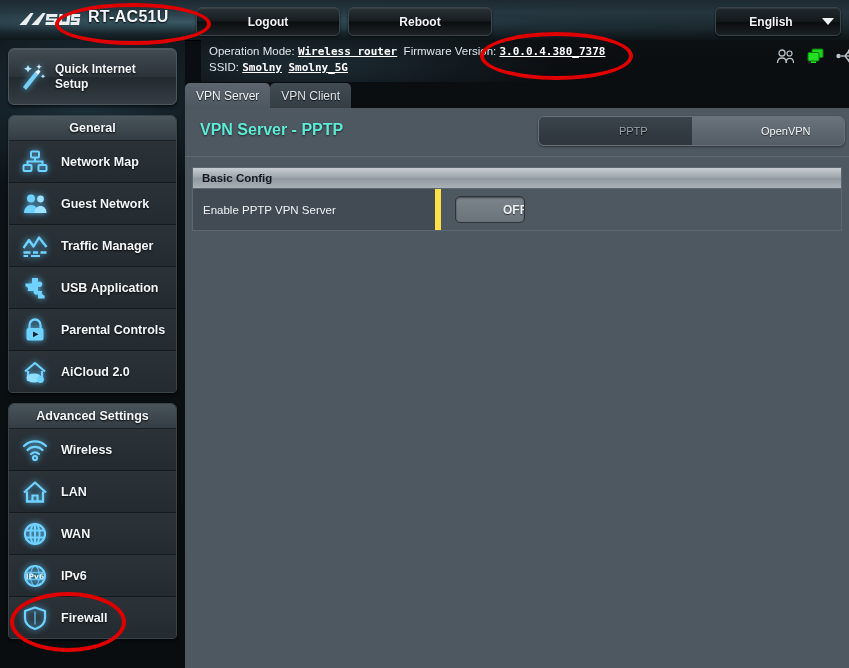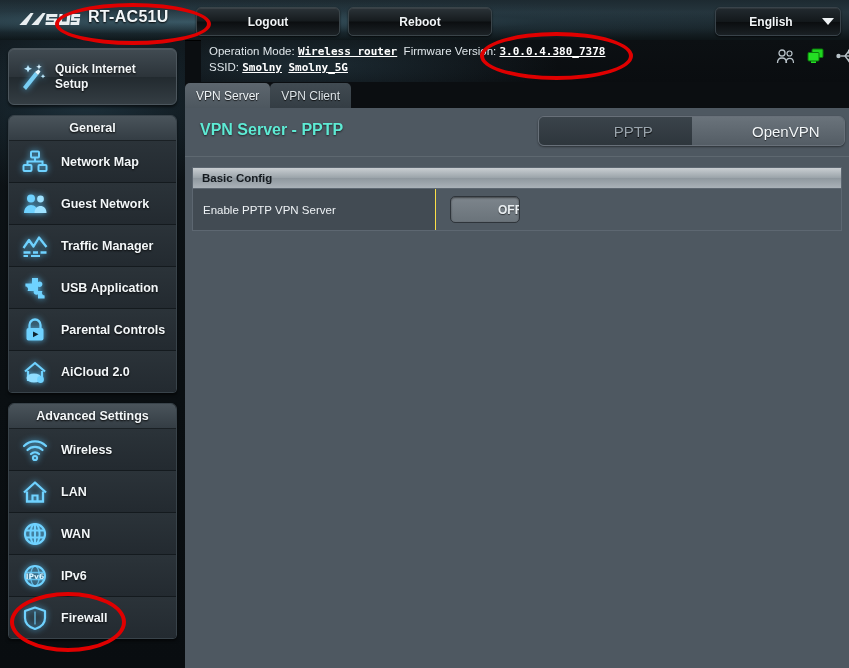--- a/index.html
+++ b/index.html
@@ -112,21 +112,21 @@
     text-align:center;
   }
   .seg{
     position:absolute;right:4px;top:8px;width:305px;height:28px;
     border-radius:6px;overflow:hidden;display:flex;
     border:1px solid #687079;
     box-shadow:0 1px 2px rgba(0,0,0,.45);
   }
   .seg-btn{
     flex:1;display:flex;align-items:center;justify-content:center;
-    font-size:15px;cursor:pointer;padding-left:36px;
+    font-size:11px;cursor:pointer;padding-left:36px;
   }
   .seg-btn.on{
     background:linear-gradient(180deg,#3a434a 0%,#2e363c 100%);
     color:#9aa5ad;text-shadow:0 1px 1px #000;
   }
   .seg-btn.off{
     background:linear-gradient(180deg,#6a737b 0%,#545d65 100%);
     color:#f3f7f9;text-shadow:0 1px 1px rgba(0,0,0,.6);
   }
 
@@ -138,21 +138,21 @@
     border-bottom:1px solid #5d6771;
   }
   .panel-row{
     display:flex;align-items:stretch;height:41px;
     background:#4e5861;
   }
   .row-label{
     width:232px;display:flex;align-items:center;padding-left:10px;
     color:#eef2f5;font-size:11.5px;
     background:#424b53;
-    border-right:1px solid #fde047;
+    border-right:6px solid #fde047;
   }
   .row-ctl{flex:1;display:flex;align-items:center;padding-left:14px;}
 
   .switch{
     width:68px;height:25px;border-radius:5px;display:flex;
     background:linear-gradient(180deg,#7d858c 0%,#6a737a 100%);
     border:1px solid #2e343a;
     box-shadow:inset 0 1px 2px rgba(0,0,0,.5);
     cursor:pointer;overflow:hidden;
   }

